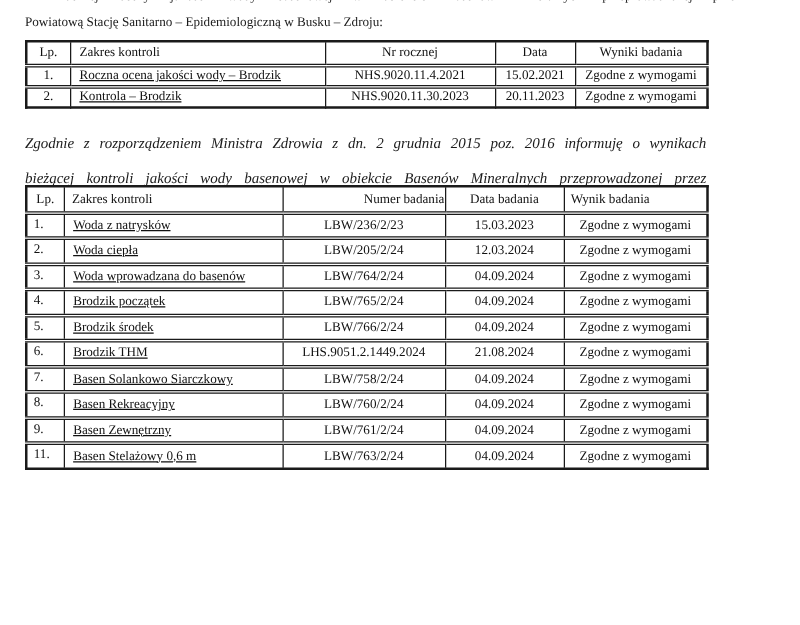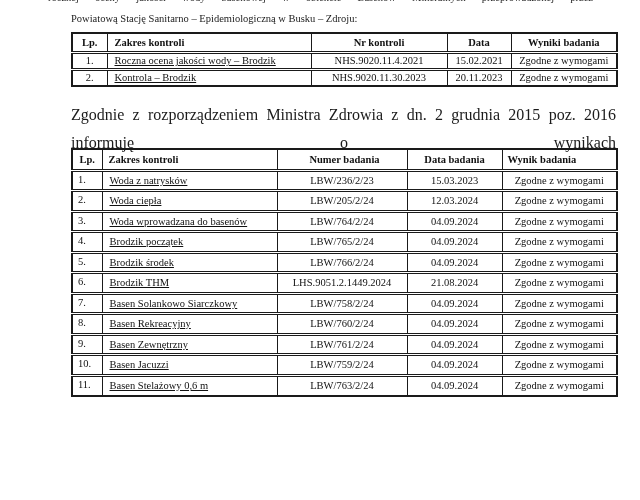--- a/index.html
+++ b/index.html
@@ -12,56 +12,56 @@
     position: relative;
   }
   .clip-line {
     position: absolute;
     top: -8px; left: 48px; width: 545px;
     font-size: 10.5px; line-height: 11px;
     text-align: justify; text-align-last: justify;
     white-space: nowrap;
     color: #2a2a2a;
   }
-  .doc { padding-left: 71px; width: 545px; }
+  .doc { padding-left: 20px; width: 545px; }
 
   .intro1 { margin: 12px 0 0 0; font-size: 10.5px; line-height: 14px; }
-  .p2 { margin: 14px 0 0 0; font-size: 16px; line-height: 27.5px; }
+  .p2 { margin: 14px 0 0 0; font-size: 12px; line-height: 27.5px; font-style: italic; }
   .jline { text-align: justify; text-align-last: justify; }
   .nline { text-align: left; }
 
   table {
     table-layout: fixed;
     width: 545px;
     border-collapse: collapse;
     border: 2px solid #1a1a1a;
     font-size: 10.5px;
     color: #111;
   }
   th, td {
     border: 1px solid #1a1a1a;
     overflow: hidden;
     white-space: nowrap;
     padding: 0;
   }
   tbody td { border-top: 3px double #1a1a1a; }
-  th { font-weight: bold; text-align: center; }
+  th { font-weight: normal; text-align: center; }
   td { text-align: center; vertical-align: middle; }
   td.c1 { text-align: left; padding-left: 7px; text-decoration: underline; }
 
   .t1 { margin-top: 6px; }
   .t1 thead tr { height: 19px; }
   .t1 tbody tr { height: 17px; }
   .t1 th.c1 { text-align: left; padding-left: 7px; }
 
   .t2 { margin-top: -8px; }
   .t2 thead tr { height: 21px; }
   .t2 tbody tr { height: 20.5px; }
   .t2 th.c1 { text-align: left; padding-left: 6px; }
-  .t2 th.c2 { text-align: center; padding-left: 5px; }
+  .t2 th.c2 { text-align: right; padding-left: 5px; }
   .t2 th.c4 { text-align: left; padding-left: 5px; }
   .t2 td.c0 { text-align: left; vertical-align: top; padding: 2px 0 0 5px; }
 </style>
 </head>
 <body>
 
 <div class="clip-line">rocznej oceny jakości wody basenowej w obiekcie Basenów Mineralnych przeprowadzonej przez</div>
 
 <div class="doc">
 
@@ -74,21 +74,21 @@
       <col style="width:35px">
         <col style="width:204px">
         <col style="width:136px">
       <col style="width:64px">
         <col style="width:106px">
     </colgroup>
     <thead>
       <tr>
           <th class="c0">Lp.</th>
           <th class="c1">Zakres kontroli</th>
-          <th class="c2">Nr kontroli</th>
+          <th class="c2">Nr rocznej</th>
           <th class="c3">Data</th>
           <th class="c4">Wyniki badania</th>
         </tr>
     </thead>
     <tbody>
         <tr>
           <td class="c0">1.</td>
           <td class="c1">Roczna ocena jakości wody – Brodzik</td>
           <td class="c2">NHS.9020.11.4.2021</td>
           <td class="c3">15.02.2021</td>
@@ -99,20 +99,21 @@
           <td class="c1">Kontrola – Brodzik</td>
           <td class="c2">NHS.9020.11.30.2023</td>
           <td class="c3">20.11.2023</td>
           <td class="c4">Zgodne z wymogami</td>
         </tr>
       </tbody>
   </table>
 
   <div class="p2">
     <div class="jline">Zgodnie z rozporządzeniem Ministra Zdrowia z dn. 2 grudnia 2015 poz. 2016 informuję o wynikach</div>
+    <div class="jline">bieżącej kontroli jakości wody basenowej w obiekcie Basenów Mineralnych przeprowadzonej przez</div>
   </div>
 
   <table class="t2">
     <colgroup>
       <col style="width:30px">
         <col style="width:175px">
         <col style="width:130px">
       <col style="width:95px">
         <col style="width:115px">
     </colgroup>
@@ -183,27 +184,20 @@
           <td class="c4">Zgodne z wymogami</td>
         </tr>
         <tr>
           <td class="c0">9.</td>
           <td class="c1">Basen Zewnętrzny</td>
           <td class="c2">LBW/761/2/24</td>
           <td class="c3">04.09.2024</td>
           <td class="c4">Zgodne z wymogami</td>
         </tr>
         <tr>
-          <td class="c0">10.</td>
-          <td class="c1">Basen Jacuzzi</td>
-          <td class="c2">LBW/759/2/24</td>
-          <td class="c3">04.09.2024</td>
-          <td class="c4">Zgodne z wymogami</td>
-        </tr>
-        <tr>
           <td class="c0">11.</td>
           <td class="c1">Basen Stelażowy 0,6 m</td>
           <td class="c2">LBW/763/2/24</td>
           <td class="c3">04.09.2024</td>
           <td class="c4">Zgodne z wymogami</td>
         </tr>
       </tbody>
   </table>
 
 </div>

